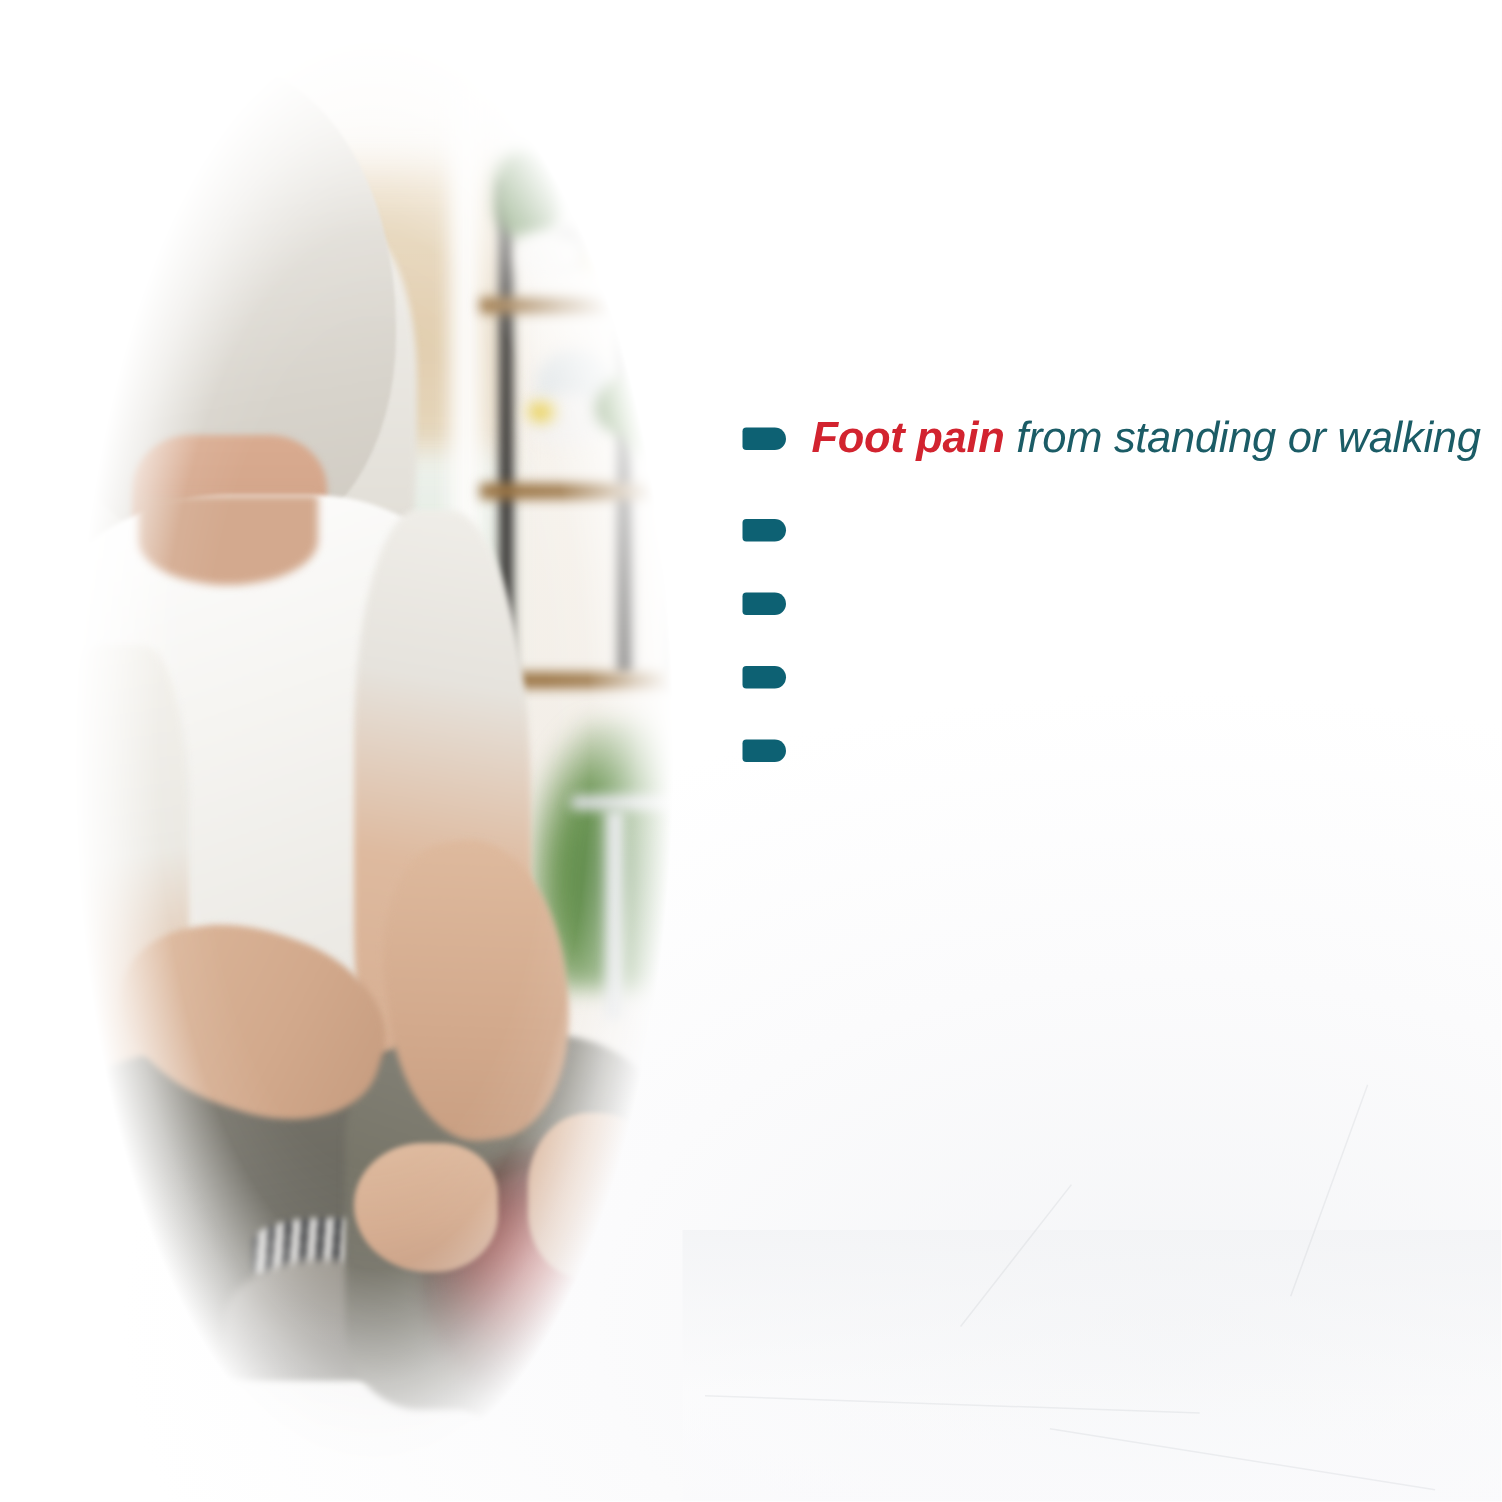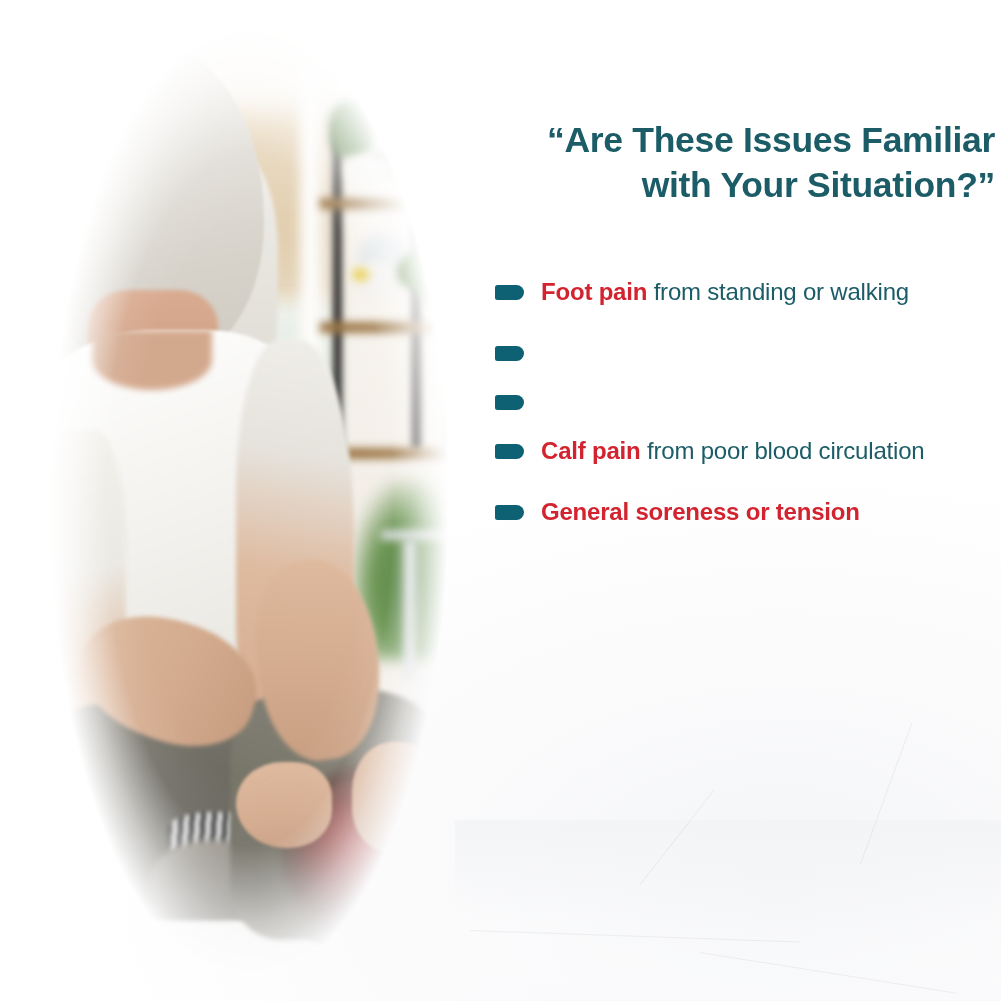--- a/index.html
+++ b/index.html
@@ -292,25 +292,26 @@
     width: 29px;
     height: 15px;
     margin-top: 13px;
     margin-left: 9px;
     margin-right: 17px;
     background: #0d6173;
     border-radius: 3px 9px 9px 3px;
   }
   .btext {
     flex: 1 1 auto;
-    font-size: 24px;
+    font-size: 29px;
     line-height: 40px;
     color: #1b5c66;
     letter-spacing: -0.2px;
     padding-top: 0px;
+    font-style: italic;
   }
   .btext .lead {
     font-weight: bold;
     color: #d2232f;
   }
   .btext .rest {
     font-weight: normal;
     color: #1b5c66;
   }
 </style>
@@ -378,43 +379,39 @@
       <div class="ph pain-glow2"></div>
       <div class="ph forearm-l"></div>
       <div class="ph forearm-r"></div>
       <div class="ph hand-l"></div>
       <div class="ph hand-r"></div>
     </div>
   </div>
 
   <div class="content">
 
-    <div class="headline">“Are These Issues Familiar
-with Your Situation?”</div>
 
     <div class="bullets">
 
       <div class="bullet">
         <span class="marker"></span>
         <span class="btext"><span class="lead">Foot pain</span><span class="rest"> from standing or walking</span></span>
       </div>
 
       <div class="bullet">
         <span class="marker"></span>
       </div>
 
       <div class="bullet">
         <span class="marker"></span>
       </div>
 
       <div class="bullet">
         <span class="marker"></span>
-        <span class="btext"><span class="lead">Calf pain</span><span class="rest"> from poor blood circulation</span></span>
       </div>
 
       <div class="bullet">
         <span class="marker"></span>
-        <span class="btext all-lead"><span class="lead">General soreness or tension</span></span>
       </div>
 
     </div>
   </div>
 </div>
 
 </body></html>

